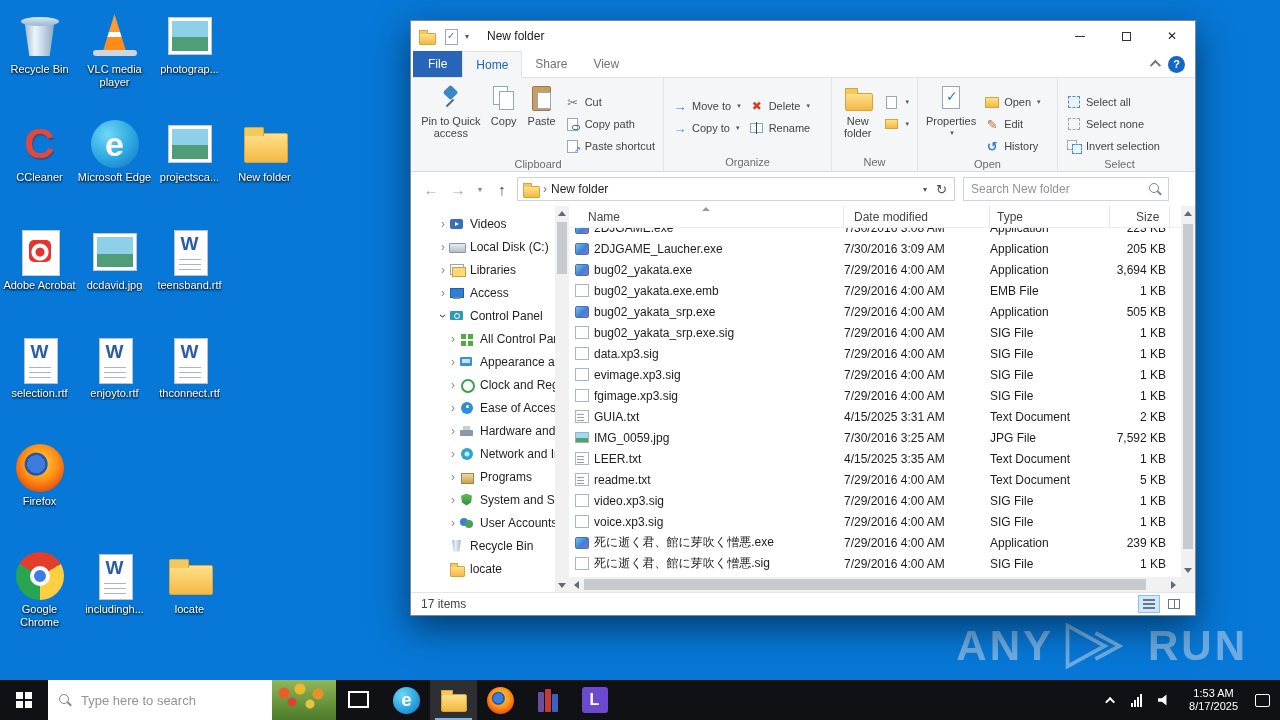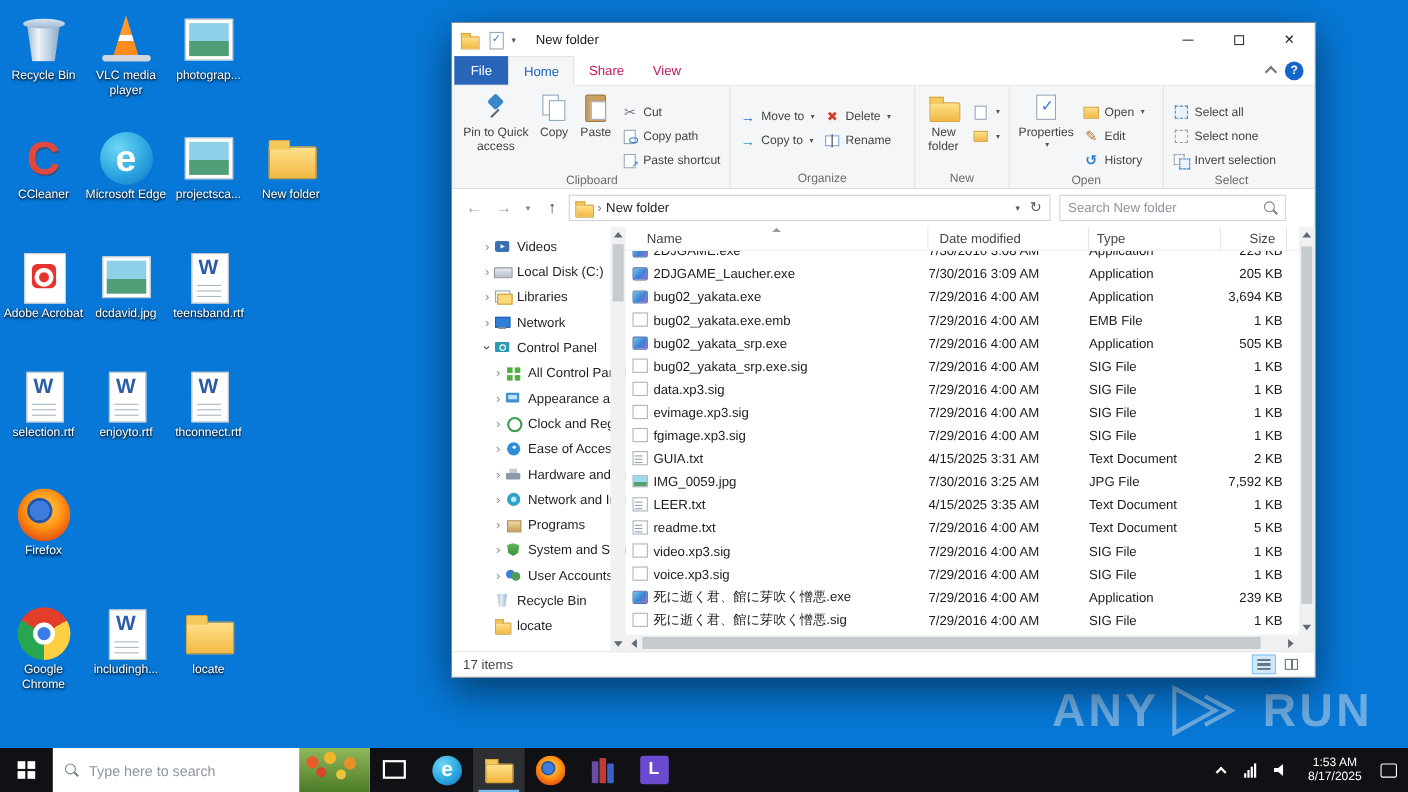--- a/index.html
+++ b/index.html
@@ -71,21 +71,21 @@
   .props-xs::after{content:"✓";position:absolute;left:4px;top:1px;font-size:10px;font-weight:bold;color:#2e7cd6;}
   .qat-caret{font-size:8px;color:#555;margin-left:7px;}
   .tb-title{font-size:12px;color:#1a1a1a;margin-left:18px;white-space:nowrap;}
   .win-controls{margin-left:auto;display:flex;height:30px;}
   .win-btn{width:46px;height:30px;display:flex;align-items:center;justify-content:center;font-size:12px;color:#222;}
   .min-glyph{width:10px;height:1px;background:#333;display:block;}
   .max-glyph{width:9px;height:9px;border:1px solid #333;display:block;}
 
   .tabsrow{height:27px;flex:0 0 27px;display:flex;align-items:stretch;background:#fff;border-bottom:1px solid #e1e3e5;}
   .tabs{display:flex;align-items:stretch;padding-left:2px;}
-  .tab{display:flex;align-items:center;padding:0 13px;font-size:12px;color:#be185d;cursor:default;}
+  .tab{display:flex;align-items:center;padding:0 13px;font-size:12px;color:#737373;cursor:default;}
   .tab.file-tab{background:#2864b8;color:#fff;padding:0 15px;}
   .tab.active{background:#f5f6f7;color:#1e62b8;border:1px solid #e1e3e5;border-bottom:1px solid #f5f6f7;margin-bottom:-1px;}
   .tabs-right{margin-left:auto;display:flex;align-items:center;gap:10px;padding-right:10px;}
   .ribbon-collapse{width:8px;height:8px;border-top:2px solid #777;border-right:2px solid #777;
     transform:rotate(-45deg) translateY(2px);display:block;}
   .help-btn{width:17px;height:17px;border-radius:50%;background:#1467c9;color:#fff;font-size:11px;font-weight:bold;
     display:flex;align-items:center;justify-content:center;}
 
   .ribbon{height:94px;flex:0 0 94px;background:#f5f6f7;border-bottom:1px solid #dadbdc;display:flex;padding:0 2px;}
   .rgroup{display:flex;flex-direction:column;}
@@ -585,21 +585,21 @@
             <span class="tl">Local Disk (C:)</span>
           </div>
           <div class="tree-item">
             <span class="tw">›</span>
             <span class="si k-libraries"></span>
             <span class="tl">Libraries</span>
           </div>
           <div class="tree-item">
             <span class="tw">›</span>
             <span class="si k-network"></span>
-            <span class="tl">Network</span>
+            <span class="tl">Access</span>
           </div>
           <div class="tree-item">
             <span class="tw down">›</span>
             <span class="si k-controlpanel"></span>
             <span class="tl">Control Panel</span>
           </div>
           <div class="tree-item" style="padding-left: 36px;">
             <span class="tw">›</span>
             <span class="si k-cp-grid"></span>
             <span class="tl">All Control Panel Items</span>

